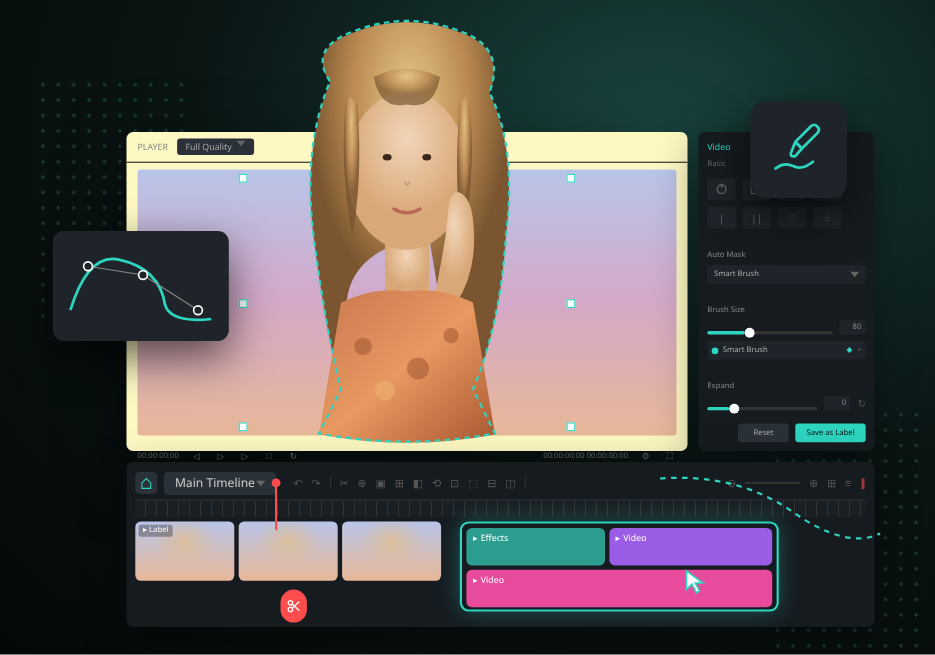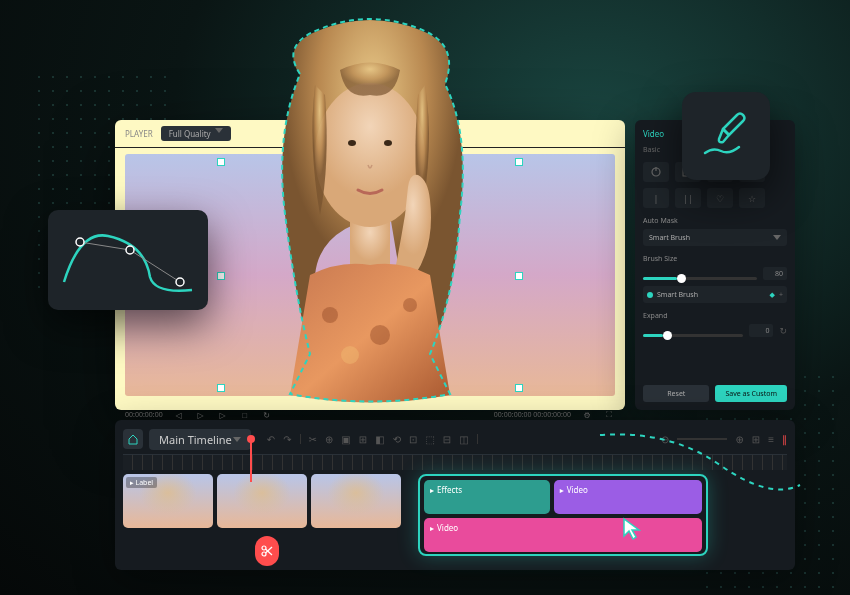--- a/index.html
+++ b/index.html
@@ -42,33 +42,33 @@
 .eff-clip.teal{background:#2d9d8f;flex:1}
 .eff-clip.purple{background:#9b5de5;flex:1.2}
 .eff-clip.pink{background:#e94b9c;width:100%}
 .cursor-icon{position:absolute;right:60px;top:40px;z-index:20}
 .side-panel{position:absolute;right:55px;top:120px;width:160px;height:290px;background:#161b20;border-radius:6px;padding:8px;box-shadow:0 10px 40px rgba(0,0,0,.4)}
 .side-tabs{display:flex;gap:10px;font-size:8px;color:#666;margin-bottom:6px}
 .side-tabs .active{color:#2dd4bf}
 .side-sub{font-size:7px;color:#666;margin-bottom:8px}
 .shape-row{display:flex;gap:6px;margin-bottom:6px}
 .shape-btn{width:26px;height:20px;background:#1e2429;border-radius:3px;display:flex;align-items:center;justify-content:center;color:#666}
-.side-label{font-size:7px;color:#888;margin:8px 0 4px}
+.side-label{font-size:7px;color:#888;margin:20px 0 4px}
 .side-select{background:#1e2429;padding:4px 6px;border-radius:3px;font-size:7px;color:#aaa;display:flex;justify-content:space-between;align-items:center}
 .slider-row{display:flex;align-items:flex-end;gap:6px;margin:4px 0}
 .slider{flex:1;height:3px;background:#333;border-radius:2px;position:relative}
 .slider::before{content:"";position:absolute;left:0;top:0;height:100%;background:#2dd4bf;border-radius:2px}
 .slider.s30::before{width:30%}
 .slider.s20::before{width:20%}
 .slider-thumb{position:absolute;top:-3px;width:9px;height:9px;background:#fff;border-radius:50%}
 .slider-val{width:24px;text-align:right;font-size:7px;color:#888;background:#1e2429;padding:2px 4px;border-radius:2px}
 .smart-brush-row{display:flex;align-items:center;gap:4px;background:#1e2429;padding:4px;border-radius:3px;font-size:7px;margin:6px 0}
 .sb-dot{width:6px;height:6px;background:#2dd4bf;border-radius:50%}
 .side-footer{position:absolute;bottom:8px;right:8px;display:flex;gap:6px}
-.btn-reset{background:#2a3138;color:#aaa;padding:4px 24px;border-radius:3px;font-size:7px}
+.btn-reset{background:#2a3138;color:#aaa;padding:4px 14px;border-radius:3px;font-size:7px}
 .btn-save{background:#2dd4bf;color:#0a1514;padding:4px 10px;border-radius:3px;font-size:7px}
 .brush-card{position:absolute;right:80px;top:92px;width:88px;height:88px;background:#1e2429;border-radius:14px;display:flex;align-items:center;justify-content:center;box-shadow:0 15px 40px rgba(0,0,0,.6);z-index:30}
 .curve-card{position:absolute;left:48px;top:210px;width:160px;height:100px;background:#1e2429;border-radius:10px;box-shadow:0 15px 40px rgba(0,0,0,.6);z-index:30;padding:12px}
 .dashed-arrow{position:absolute;right:40px;bottom:50px;z-index:15}
 .tri{width:0;height:0;border-left:4px solid transparent;border-right:4px solid transparent;border-bottom:5px solid #666;display:inline-block}
 .tri.down{transform:rotate(180deg)}
 </style>
 </head>
 <body>
 
@@ -211,21 +211,21 @@
   <div class="side-label">Expand</div>
   <div class="slider-row">
     <div class="slider s20">
         <div class="slider-thumb" style="left:20%"></div>
       </div>
     <div class="slider-val">0</div>
     <span style="color:#555">↻</span>
   </div>
   <div class="side-footer">
     <div class="btn-reset">Reset</div>
-    <div class="btn-save">Save as Custom</div>
+    <div class="btn-save">Save as Label</div>
   </div>
 </div>
 
 <div class="timeline-panel">
   <div class="tl-header">
     <div class="home-btn">
       <svg width="12" height="12" viewBox="0 0 12 12">
           <path d="M2 6 L6 2 L10 6 L10 11 L2 11 Z" fill="none" stroke="#2dd4bf" stroke-width="1"></path>
         </svg>
     </div>

